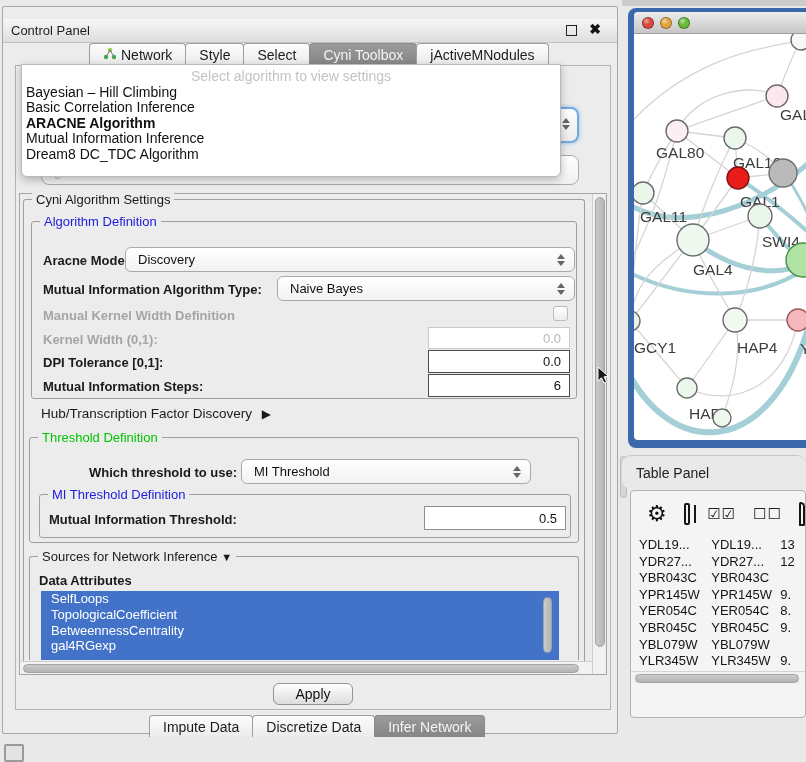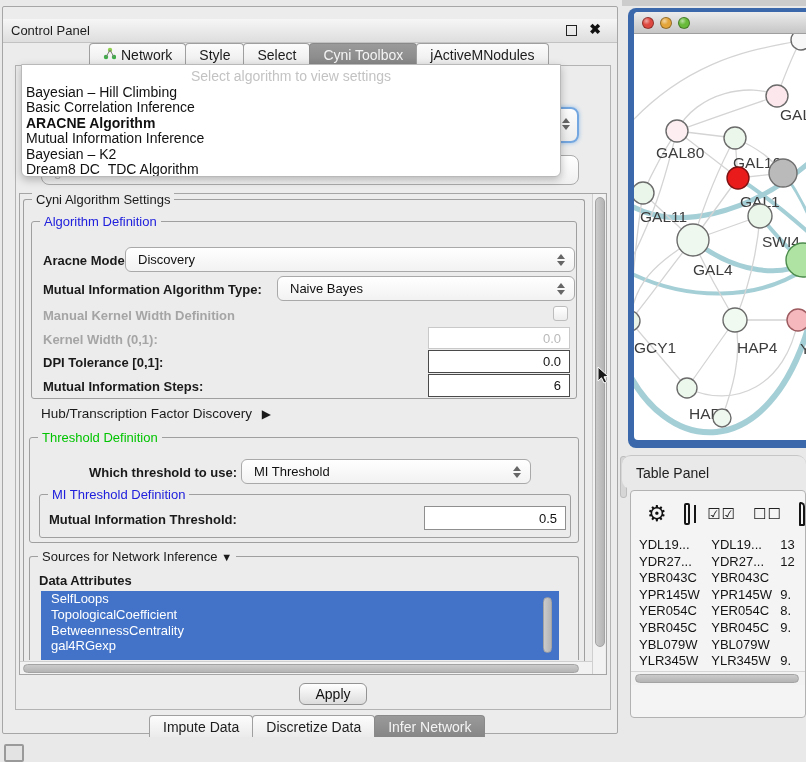--- a/index.html
+++ b/index.html
@@ -223,42 +223,41 @@
     </div>
   <div class="abs thumb" style="left:540px; top:590px; width:9px; height:56px;"></div>
 
   <div class="abs vscroll" style="left:589px; top:187px; height:480px;">
     <div class="thumb" style="position:absolute; left:1.5px; top:3px; width:10px; height:450px;"></div>
   </div>
   <div class="abs" style="left:17px; top:654px; width:572px; height:13px; background:#f2f2f2; border-top:1px solid #cfcfcf;">
     <div class="hthumb" style="position:absolute; left:3px; top:1.5px; width:556px; height:9px;"></div>
   </div>
 
-  <div class="abs btn" style="left:270px; top:676px; width:68px; height:22px;margin-left:26px;">Apply</div>
+  <div class="abs btn" style="left:270px; top:676px; width:80px; height:22px;">Apply</div>
 
   <div class="abs tabrow" style="left:146px; top:708px;" id="bottom-tabs">
       <div class="tab">
         <span>Impute Data</span>
       </div>
       <div class="tab">
         <span>Discretize Data</span>
       </div>
       <div class="tab sel">
         <span>Infer Network</span>
       </div>
     </div>
 
   <div class="abs dropdown">
     <div class="dd-placeholder">Select algorithm to view settings</div>
     <div id="dd-items">
         <div class="dd-item">Bayesian – Hill Climbing</div>
         <div class="dd-item">Basic Correlation Inference</div>
         <div class="dd-item bold">ARACNE Algorithm</div>
         <div class="dd-item">Mutual Information Inference</div>
-        <div class="dd-item">Bayesian – K2</div>
         <div class="dd-item">Dream8 DC_TDC Algorithm</div>
       </div>
   </div>
 </div>
 
 <div class="abs mini-icon"></div>
 
 <div class="abs topstrip"></div>
 <div class="abs net-win">
   <div class="net-inner">

